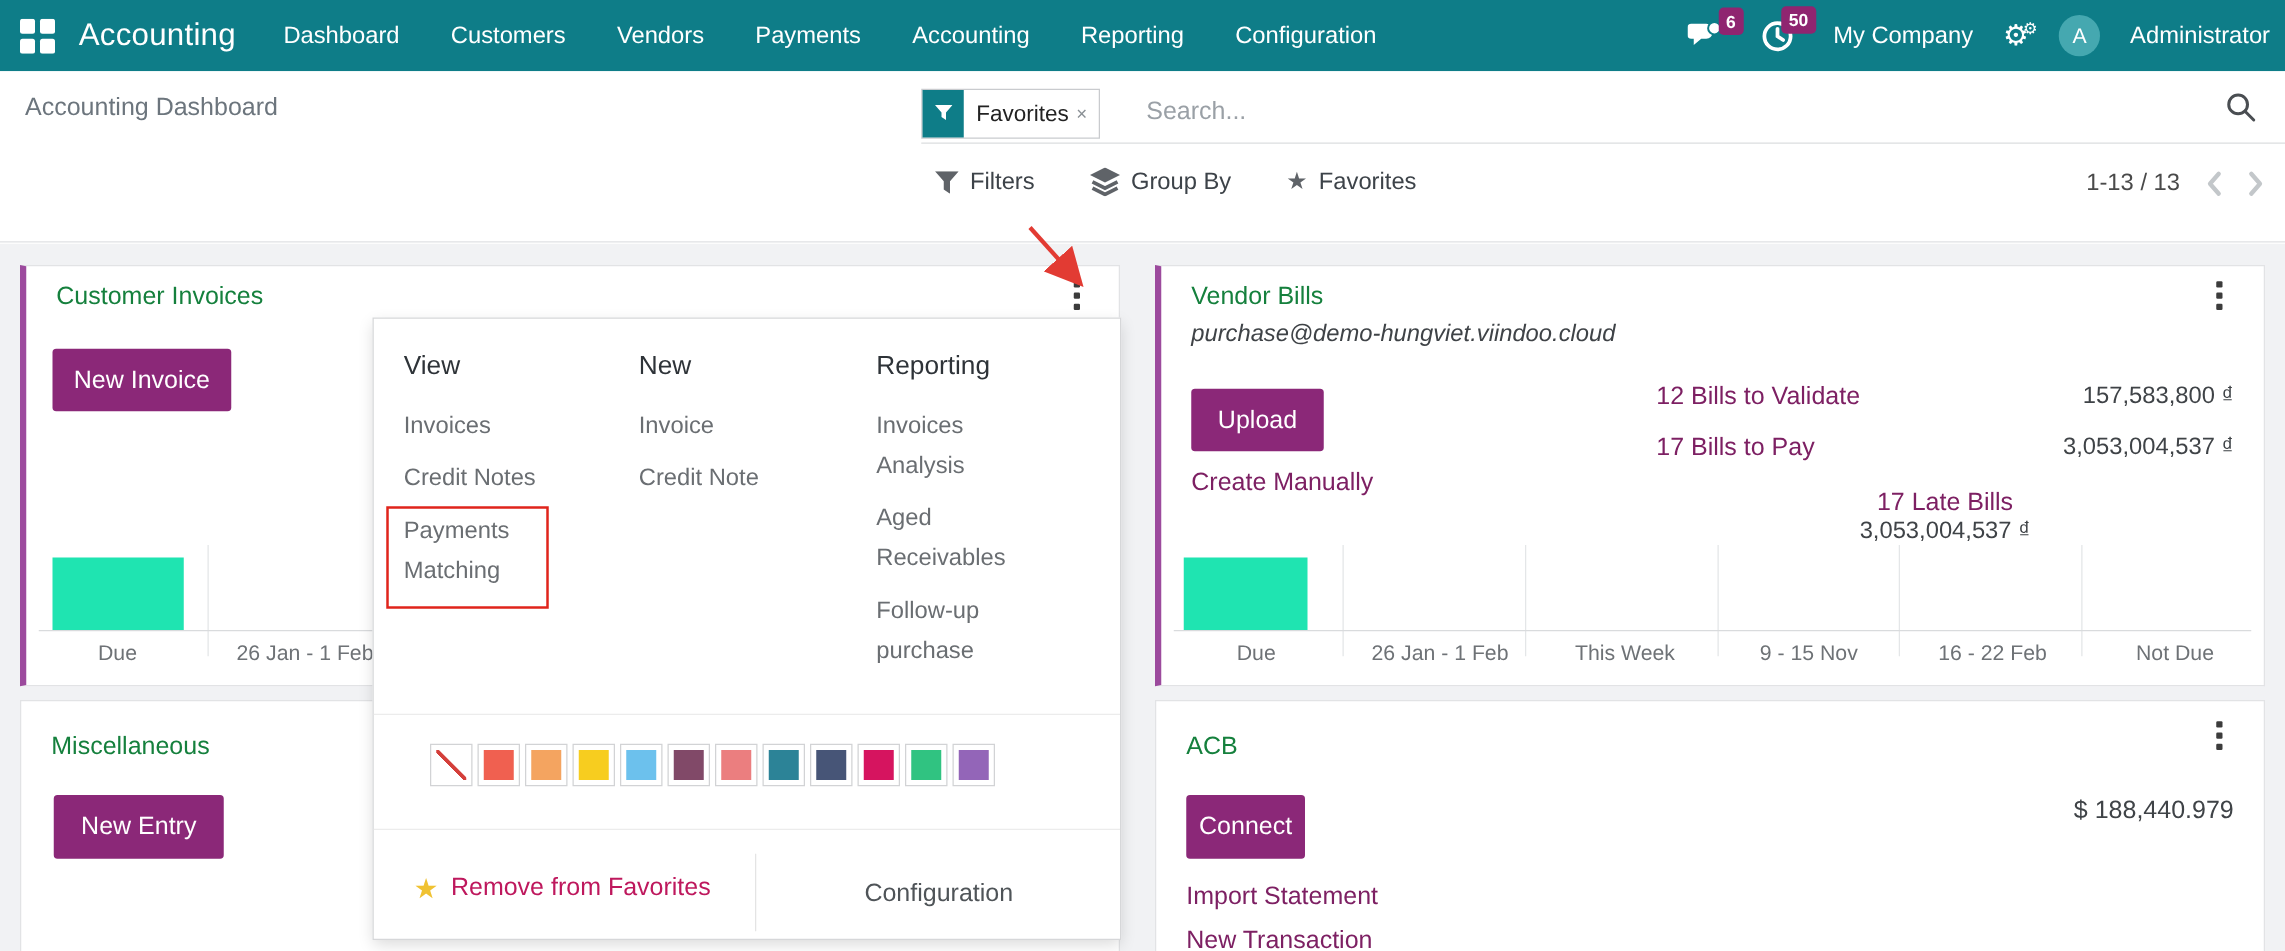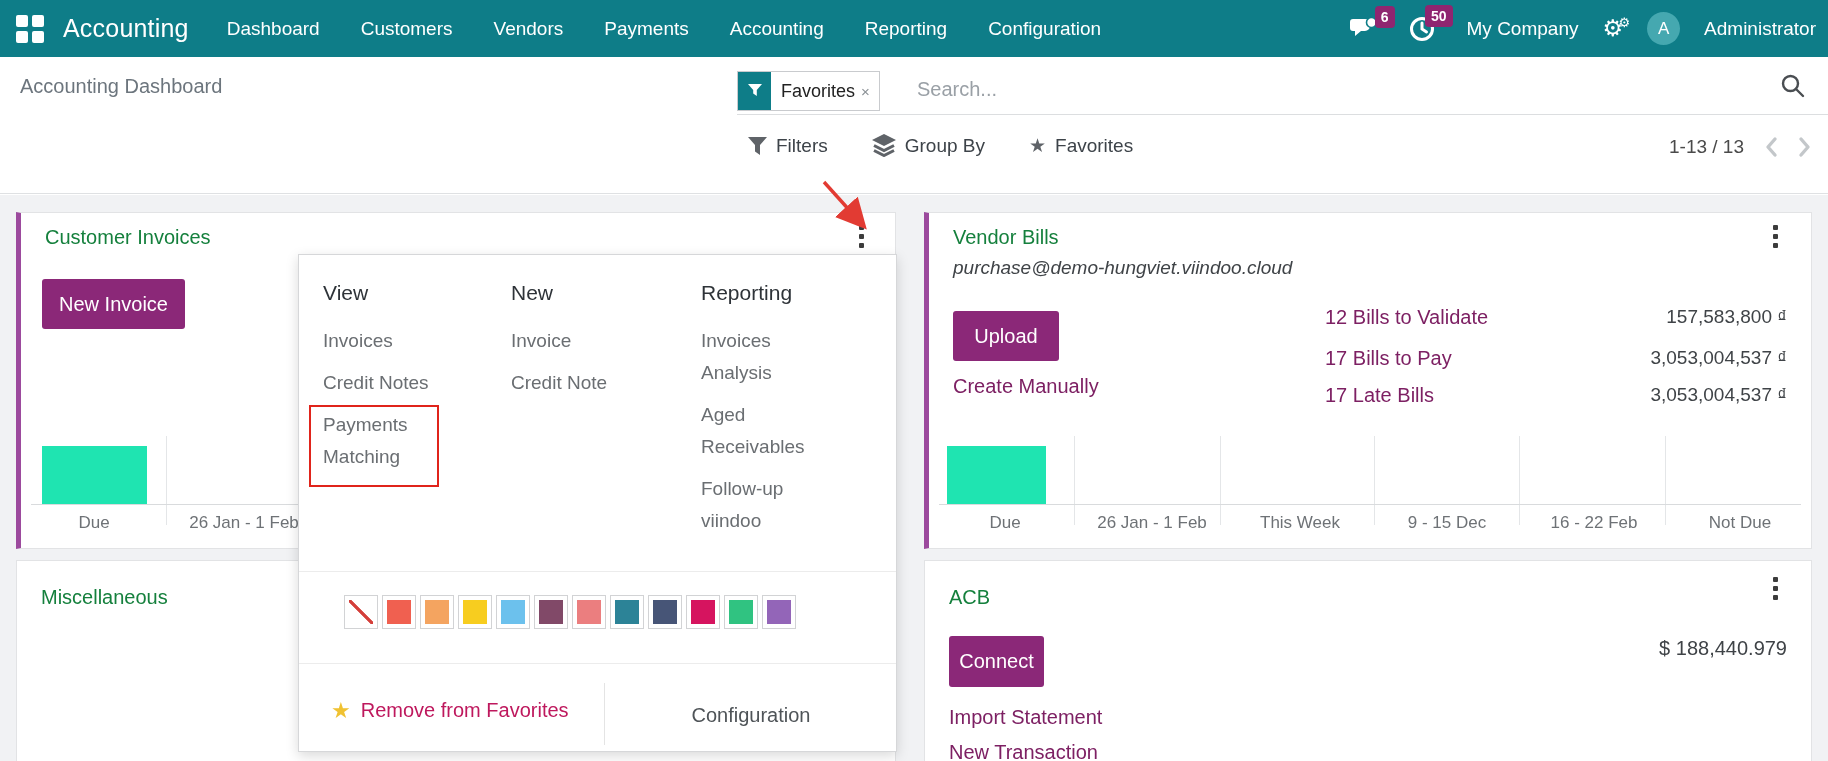--- a/index.html
+++ b/index.html
@@ -209,41 +209,42 @@
       <div class="btn" style="left:24px;top:98px;width:106px;height:50px;">Upload</div>
       <span class="plink" style="left:24px;top:162px;">Create Manually</span>
       <div class="stat-row" style="top:90px;">
         <span class="lbl">12 Bills to Validate</span>
         <span class="val">157,583,800 ₫</span>
       </div>
       <div class="stat-row" style="top:131px;">
         <span class="lbl">17 Bills to Pay</span>
         <span class="val">3,053,004,537 ₫</span>
       </div>
-      <div class="stat-row" style="top:168px;">
+      <div class="stat-row" style="top:178px;flex-direction:column;">
         <span class="lbl">17 Late Bills</span>
         <span class="val">3,053,004,537 ₫</span>
       </div>
       <span class="gridline" style="left:145px;"></span>
       <span class="gridline" style="left:291px;"></span>
       <span class="gridline" style="left:445px;"></span>
       <span class="gridline" style="left:590px;"></span>
       <span class="gridline" style="left:736px;"></span>
       <span class="bar" style="left:18px;width:99px;"></span>
       <span class="axis"></span>
       <span class="xlabel" style="left:3px;">Due</span>
       <span class="xlabel" style="left:150px;">26 Jan - 1 Feb</span>
       <span class="xlabel" style="left:298px;">This Week</span>
-      <span class="xlabel" style="left:445px;">9 - 15 Dec</span>
+      <span class="xlabel" style="left:445px;">9 - 15 Nov</span>
       <span class="xlabel" style="left:592px;">16 - 22 Feb</span>
       <span class="xlabel" style="left:738px;">Not Due</span>
     </div>
 
     <div class="card" style="left:16px;top:365px;width:880px;height:260px;">
       <span class="card-title" style="top:25px;">Miscellaneous</span>
+      <div class="btn" style="left:26px;top:75px;width:136px;height:51px;">New Entry</div>
     </div>
 
     <div class="card" style="left:924px;top:365px;width:888px;height:260px;">
       <span class="card-title" style="top:25px;">ACB</span>
       <span class="kebab" style="right:26px;top:14px;">
           <i></i>
           <i></i>
           <i></i>
         </span>
       <div class="btn" style="left:24px;top:75px;width:95px;height:51px;">Connect</div>
@@ -261,21 +262,21 @@
       </div>
       <div class="dd-col" style="left:212px;width:180px;">
         <div class="dd-header">New</div>
         <div class="dd-item">Invoice</div>
         <div class="dd-item">Credit Note</div>
       </div>
       <div class="dd-col" style="left:402px;width:140px;">
         <div class="dd-header">Reporting</div>
         <div class="dd-item">Invoices Analysis</div>
         <div class="dd-item">Aged Receivables</div>
-        <div class="dd-item">Follow-up viindoo</div>
+        <div class="dd-item">Follow-up purchase</div>
       </div>
 
       <span class="hl-box"></span>
 
       <span class="dd-div" style="top:316px;"></span>
       <div class="swatches">
         <span class="swatch swatch-none">
             <b></b>
           </span>
         <span class="swatch">

